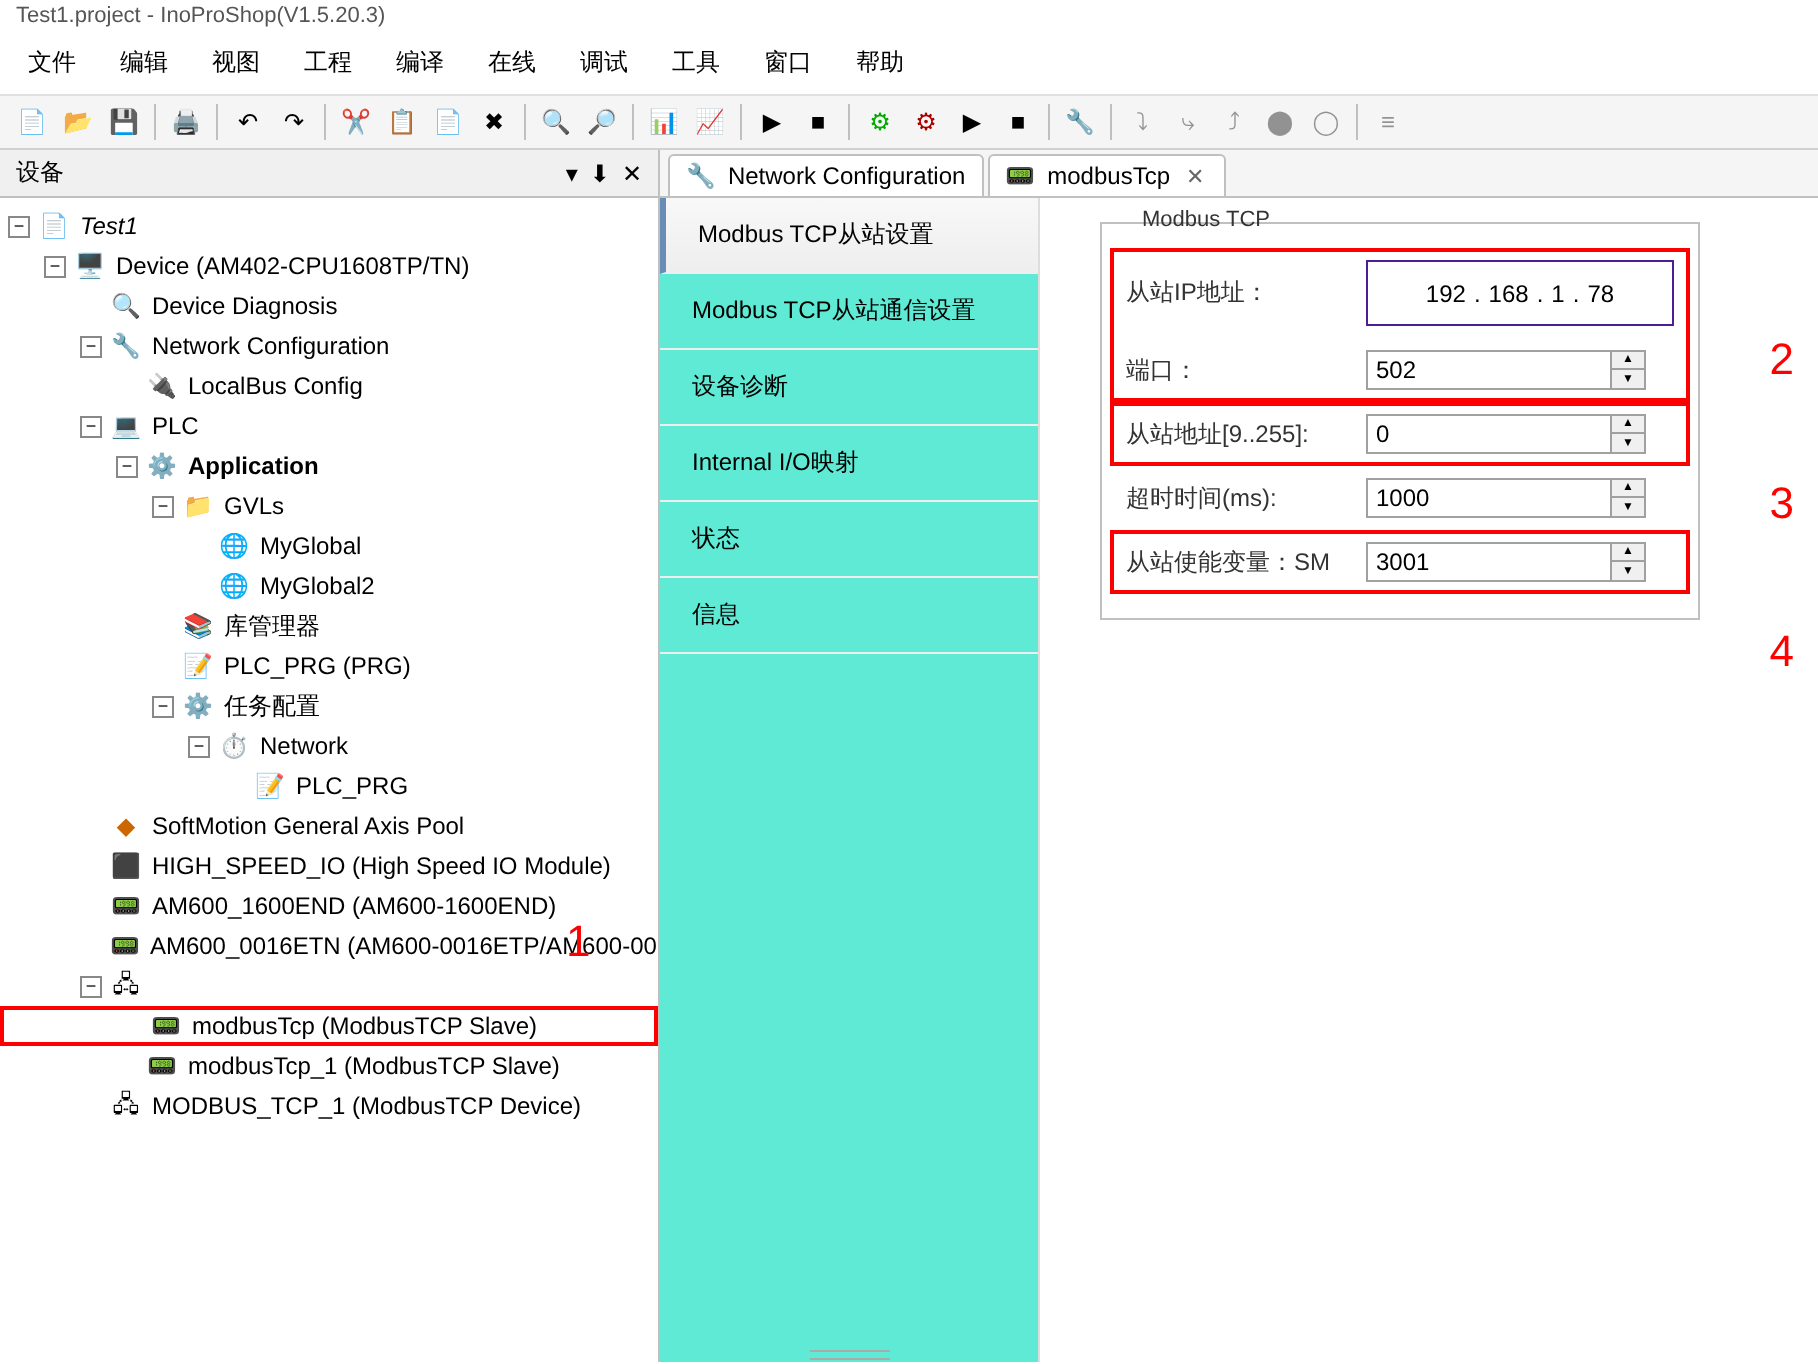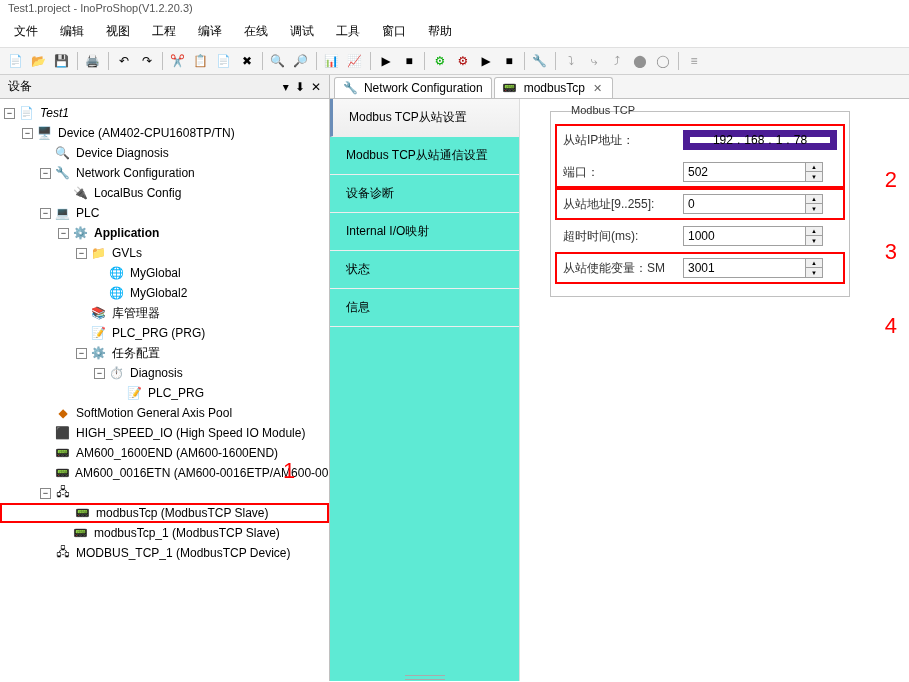--- a/index.html
+++ b/index.html
@@ -29,35 +29,35 @@
 .tab-close { font-size: 11px; color: #666; padding: 0 2px; }
 .content { flex: 1; background: #fff; border-top: 1px solid #c0c0c0; display: flex; }
 .side-nav { width: 190px; background: #5eead4; border-right: 1px solid #ddd; }
 .side-nav-item { padding: 10px 16px; border-bottom: 1px solid #eee; cursor: pointer; }
 .side-nav-item.active { background: linear-gradient(#f8f8f8, #eeeeee); border-left: 3px solid #6a8db8; }
 .form-area { flex: 1; padding: 12px 30px; position: relative; }
 .fieldset { border: 1px solid #c0c0c0; padding: 18px 12px 18px 12px; width: 300px; }
 .fieldset-legend { font-size: 11px; color: #333; padding: 0 4px; background: #fff; position: relative; top: -26px; left: 4px; width: fit-content; height: 0; }
 .form-row { display: flex; align-items: center; margin-bottom: 12px; gap: 8px; }
 .form-label { width: 112px; color: #333; }
-.ip-input { flex: 1; border: 7px solid #4c1d95; padding: 2px 4px; height: 20px; display: flex; align-items: center; justify-content: center; gap: 4px; }
+.ip-input { flex: 1; border: 1px solid #4c1d95; padding: 2px 4px; height: 33px; display: flex; align-items: center; justify-content: center; gap: 4px; }
 .spinner { display: flex; align-items: stretch; height: 20px; }
 .spinner input { border: 1px solid #a0a0a0; border-right: none; padding: 2px 4px; width: 122px; }
 .spinner-btns { display: flex; flex-direction: column; border: 1px solid #a0a0a0; }
 .spinner-btn { width: 16px; height: 9px; background: #f0f0f0; font-size: 6px; display: flex; align-items: center; justify-content: center; cursor: pointer; }
 .spinner-btn:first-child { border-bottom: 1px solid #a0a0a0; }
 .red-box { border: 2px solid #ff0000; padding: 4px 6px; margin: -6px -8px 6px -8px; }
 .annotation { position: absolute; color: #ff0000; font-size: 22px; font-weight: normal; }
 .resize-handle { position: absolute; bottom: 2px; left: 50%; width: 40px; height: 4px; transform: translateX(-50%); }
 .resize-handle::before { content: ""; display: block; border-top: 1px solid #aaa; border-bottom: 1px solid #aaa; height: 3px; }
 </style>
 </head>
 <body>
 
-<div class="title-bar">Test1.project - InoProShop(V1.2.20.3)</div>
+<div class="title-bar">Test1.project - InoProShop(V1.5.20.3)</div>
 
 <div class="menu-bar">
   <div class="menu-item">文件</div>
   <div class="menu-item">编辑</div>
   <div class="menu-item">视图</div>
   <div class="menu-item">工程</div>
   <div class="menu-item">编译</div>
   <div class="menu-item">在线</div>
   <div class="menu-item">调试</div>
   <div class="menu-item">工具</div>
@@ -171,21 +171,21 @@
           <span class="tree-label">PLC_PRG (PRG)</span>
         </div>
       <div class="tree-node" style="padding-left:76px">
           <span class="tree-toggle">−</span>
           <span class="tree-icon">⚙️</span>
           <span class="tree-label">任务配置</span>
         </div>
       <div class="tree-node" style="padding-left:94px">
           <span class="tree-toggle">−</span>
           <span class="tree-icon">⏱️</span>
-          <span class="tree-label">Diagnosis</span>
+          <span class="tree-label">Network</span>
         </div>
       <div class="tree-node" style="padding-left:127px">
           <span class="tree-icon">📝</span>
           <span class="tree-label">PLC_PRG</span>
         </div>
       <div class="tree-node" style="padding-left:55px">
           <span class="tree-icon" style="color:#c60">◆</span>
           <span class="tree-label">SoftMotion General Axis Pool</span>
         </div>
       <div class="tree-node" style="padding-left:55px">

